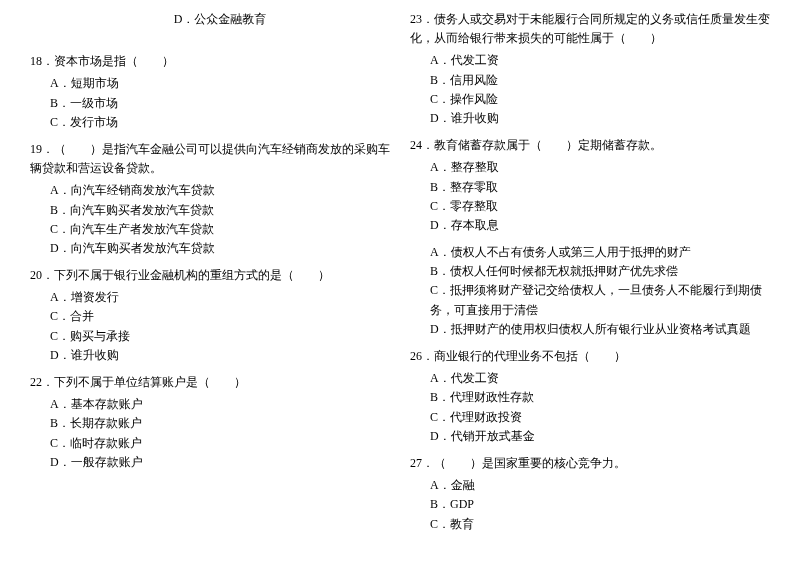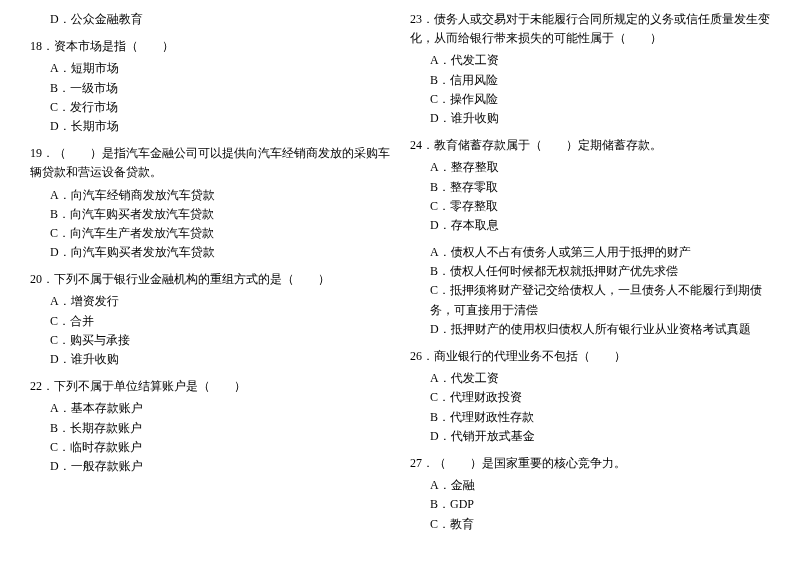--- a/index.html
+++ b/index.html
@@ -31,39 +31,39 @@
       line-height: 1.6;
       text-indent: 0;
     }
     .option {
       padding-left: 20px;
       line-height: 1.6;
     }
     .top-option {
       padding-left: 20px;
       line-height: 1.6;
-      margin-bottom: 8px;
+      margin-bottom: 23px;
+      text-align: center;
     }
   </style>
 </head>
 <body>
 
 <div class="page-content">
 
   <div class="column">
     <div class="question-block">
       <div class="top-option">D．公众金融教育</div>
     </div>
 
     <div class="question-block">
       <div class="question-title">18．资本市场是指（　　）</div>
       <div class="option">A．短期市场</div>
       <div class="option">B．一级市场</div>
       <div class="option">C．发行市场</div>
-      <div class="option">D．长期市场</div>
     </div>
 
     <div class="question-block">
       <div class="question-title">19．（　　）是指汽车金融公司可以提供向汽车经销商发放的采购车辆贷款和营运设备贷款。</div>
       <div class="option">A．向汽车经销商发放汽车贷款</div>
       <div class="option">B．向汽车购买者发放汽车贷款</div>
       <div class="option">C．向汽车生产者发放汽车贷款</div>
       <div class="option">D．向汽车购买者发放汽车贷款</div>
     </div>
 
@@ -106,22 +106,22 @@
     <div class="question-block">
       <div class="option">A．债权人不占有债务人或第三人用于抵押的财产</div>
       <div class="option">B．债权人任何时候都无权就抵押财产优先求偿</div>
       <div class="option">C．抵押须将财产登记交给债权人，一旦债务人不能履行到期债务，可直接用于清偿</div>
       <div class="option">D．抵押财产的使用权归债权人所有银行业从业资格考试真题</div>
     </div>
 
     <div class="question-block">
       <div class="question-title">26．商业银行的代理业务不包括（　　）</div>
       <div class="option">A．代发工资</div>
+      <div class="option">B．代理财政性存款</div>
       <div class="option">C．代理财政投资</div>
-      <div class="option">B．代理财政性存款</div>
       <div class="option">D．代销开放式基金</div>
     </div>
 
     <div class="question-block">
       <div class="question-title">27．（　　）是国家重要的核心竞争力。</div>
       <div class="option">A．金融</div>
       <div class="option">B．GDP</div>
       <div class="option">C．教育</div>
 
     </div>

